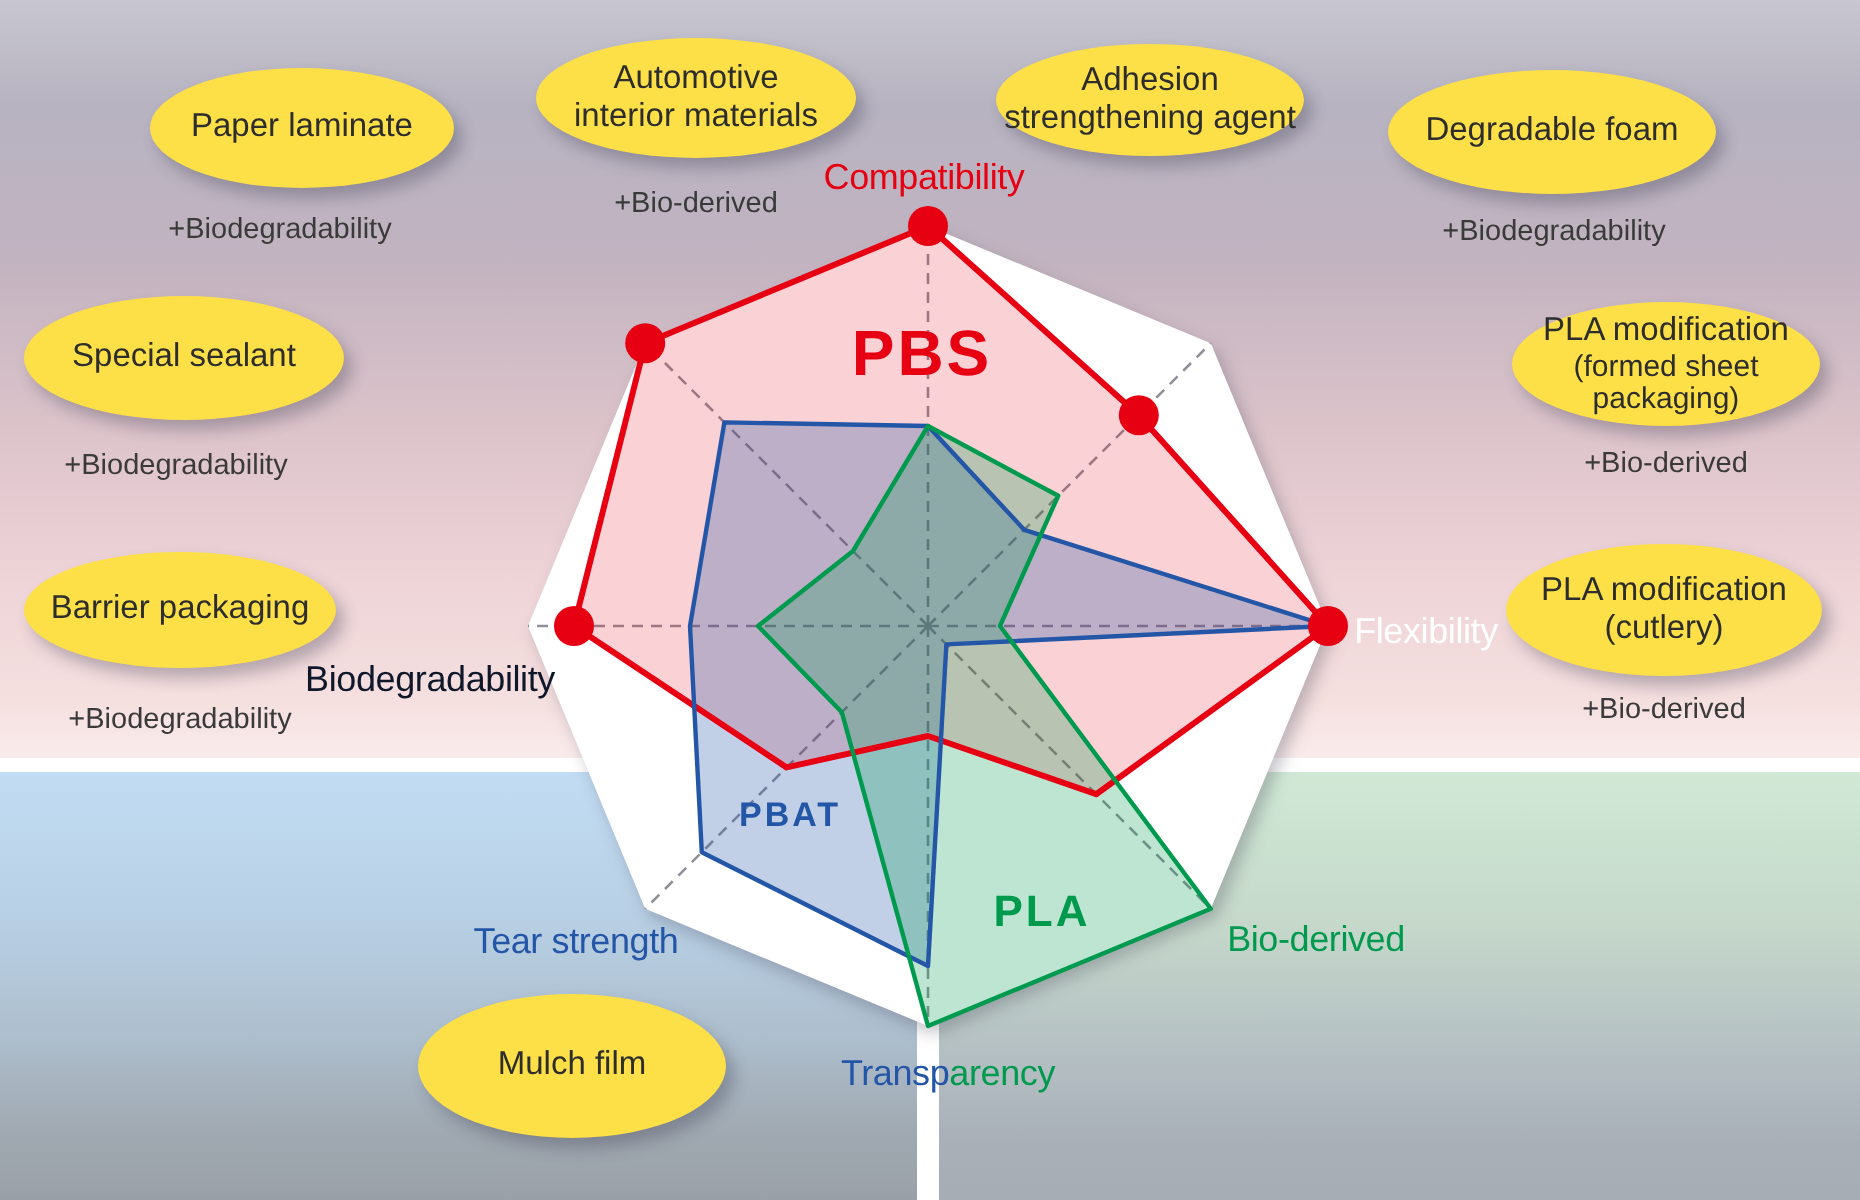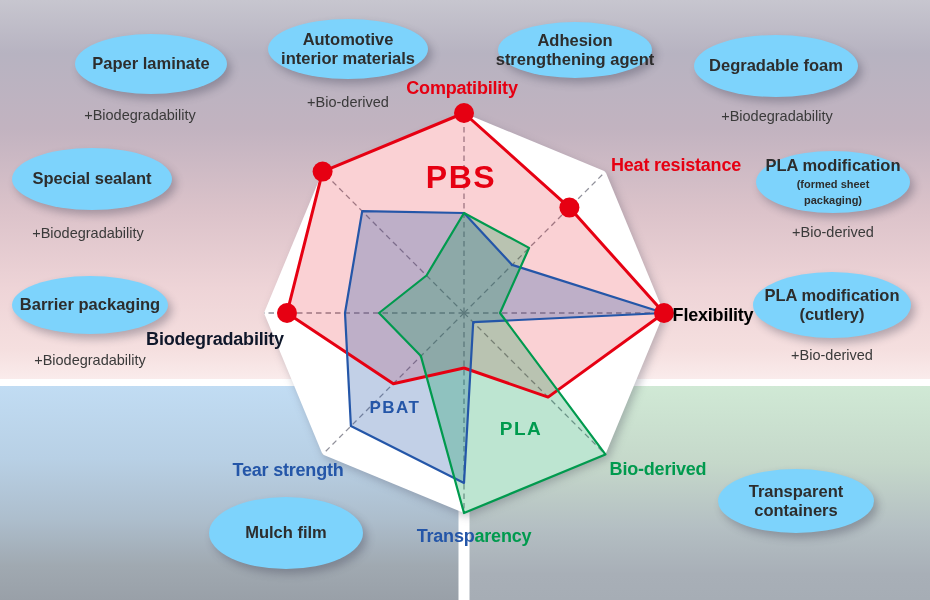--- a/index.html
+++ b/index.html
@@ -13,35 +13,34 @@
   #bg-top{top:0;height:380px;
     background:linear-gradient(180deg,#c7c6cf 0%,#b7b3c1 14%,#c2b3c0 34%,#dcc3ca 56%,#eed4d7 76%,#f5dfdf 92%,#faecec 100%);}
   #bg-gap{top:379px;height:7px;background:#ffffff;}
   #bg-bottom-left{top:386px;bottom:0;left:0;width:464px;
     background:linear-gradient(180deg,#c1dcf3 0%,#b8d0e5 34%,#adbecd 62%,#a0a9b1 84%,#99a0a8 100%);}
   #bg-bottom-right{top:386px;bottom:0;left:464px;width:466px;
     background:linear-gradient(180deg,#d0e9d5 0%,#c5d8ca 36%,#b4bfc3 66%,#a8afb7 88%,#a6adb5 100%);}
   #radar-svg{position:absolute;left:0;top:0;width:930px;height:600px;}
   .bubble{
     position:absolute;transform:translate(-50%,-50%);
-    background:#7dd3fc;border-radius:50%;
+    background:#fde047;border-radius:50%;
     display:flex;flex-direction:column;align-items:center;justify-content:center;
     text-align:right;color:#2d2d2d;font-size:16.5px;line-height:19.5px;
     box-shadow:4px 5px 8px rgba(55,55,75,.33);
-    font-weight:bold;
   }
   .bubble .ln{white-space:nowrap;}
-  .bubble .small{font-size:11px;line-height:16px;}
+  .bubble .small{font-size:15px;line-height:16px;}
   .sub-label{
     position:absolute;transform:translate(-50%,-50%);
     font-size:14.5px;color:#3a3a3a;white-space:nowrap;
   }
   .axis-label{
     position:absolute;transform:translate(-50%,-50%);
-    font-weight:bold;font-size:18px;line-height:17.5px;
+    font-weight:normal;font-size:18px;line-height:17.5px;
     white-space:nowrap;text-align:center;letter-spacing:-0.2px;
   }
   .series-label{
     position:absolute;transform:translate(-50%,-50%);
     font-weight:bold;letter-spacing:1.5px;white-space:nowrap;
   }
 </style>
 </head>
 <body>
 
@@ -67,29 +66,28 @@
       <polygon points="464.0,113.0 569.4,207.6 664.0,313.0 548.1,397.1 464.0,368.0 393.3,383.7 287.0,313.0 322.6,171.6" fill="none" stroke="#e60012" stroke-width="3" stroke-linejoin="round"></polygon>
       <polygon points="464.0,213.0 512.1,264.9 664.0,313.0 473.2,322.2 464.0,483.0 350.9,426.1 345.0,313.0 362.2,211.2" fill="none" stroke="#2456a8" stroke-width="2.2" stroke-linejoin="round"></polygon>
       <polygon points="464.0,213.0 529.1,247.9 500.0,313.0 605.4,454.4 464.0,513.0 420.9,356.1 379.0,313.0 426.5,275.5" fill="none" stroke="#009a4e" stroke-width="2.2" stroke-linejoin="round"></polygon>
       <circle cx="464.0" cy="113.0" r="10" fill="#e60012"></circle>
       <circle cx="569.4" cy="207.6" r="10" fill="#e60012"></circle>
       <circle cx="664.0" cy="313.0" r="10" fill="#e60012"></circle>
       <circle cx="287.0" cy="313.0" r="10" fill="#e60012"></circle>
       <circle cx="322.6" cy="171.6" r="10" fill="#e60012"></circle>
     </svg>
 <div class="axis-label" style="left: 462px; top: 89px; color: rgb(230, 0, 18);">Compatibility</div>
-    <div class="axis-label" style="left: 676px; top: 166px; color: rgb(230, 0, 18);">Heat resistance</div>
-    <div class="axis-label" style="left: 713px; top: 316px; color: #000000;">Flexibility</div>
+    <div class="axis-label" style="left: 713px; top: 316px; color: #ffffff;">Flexibility</div>
     <div class="axis-label" style="left: 658px; top: 470px; color: rgb(0, 154, 78);">Bio-derived</div>
     <div class="axis-label" style="left: 474px; top: 537px;"><span style="color: rgb(36, 86, 168);">Transp</span><span style="color: rgb(0, 154, 78); margin-top: 17px;">arency</span></div>
     <div class="axis-label" style="left: 288px; top: 471px; color: rgb(36, 86, 168);">Tear strength</div>
     <div class="axis-label" style="left: 215px; top: 340px; color: #0f172a;">Biodegradability</div>
     <div class="series-label" style="left: 461px; top: 177px; color: rgb(230, 0, 18); font-size: 32px;">PBS</div>
     <div class="series-label" style="left: 395px; top: 408px; color: rgb(36, 86, 168); font-size: 17px;">PBAT</div>
-    <div class="series-label" style="left: 521px; top: 429px; color: rgb(0, 154, 78); font-size: 19px;">PLA</div>
+    <div class="series-label" style="left: 521px; top: 456px; color: rgb(0, 154, 78); font-size: 22px;">PLA</div>
     <div class="bubble" style="left: 151px; top: 64px; width: 152px; height: 60px;">
       <div class="ln">Paper laminate</div>
     </div>
     <div class="sub-label" style="left: 140px; top: 115px;">+Biodegradability</div>
     <div class="bubble" style="left: 348px; top: 49px; width: 160px; height: 60px;">
       <div class="ln">Automotive</div>
       <div class="ln">interior materials</div>
     </div>
     <div class="sub-label" style="left: 348px; top: 102px;">+Bio-derived</div>
     <div class="bubble" style="left: 575px; top: 50px; width: 154px; height: 56px;">
@@ -115,17 +113,13 @@
       <div class="ln">Special sealant</div>
     </div>
     <div class="sub-label" style="left: 88px; top: 233px;">+Biodegradability</div>
     <div class="bubble" style="left: 90px; top: 305px; width: 156px; height: 58px;">
       <div class="ln">Barrier packaging</div>
     </div>
     <div class="sub-label" style="left: 90px; top: 360px;">+Biodegradability</div>
     <div class="bubble" style="left: 286px; top: 533px; width: 154px; height: 72px;">
       <div class="ln">Mulch film</div>
     </div>
-    <div class="bubble" style="left: 796px; top: 501px; width: 156px; height: 64px;">
-      <div class="ln">Transparent</div>
-      <div class="ln">containers</div>
-    </div>
   </div>
 
 </body></html>

